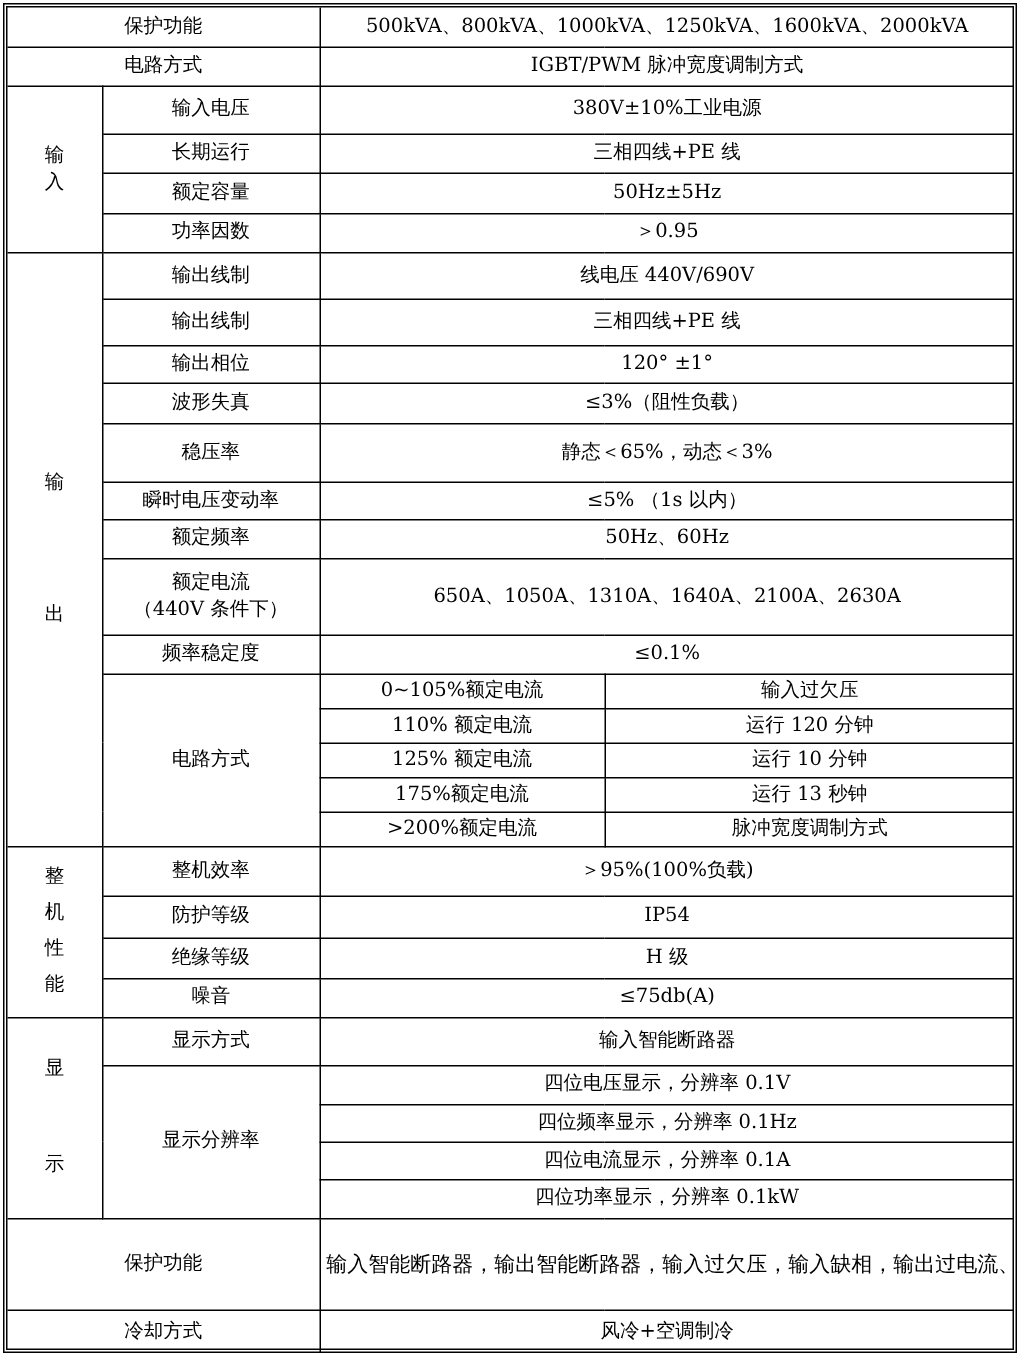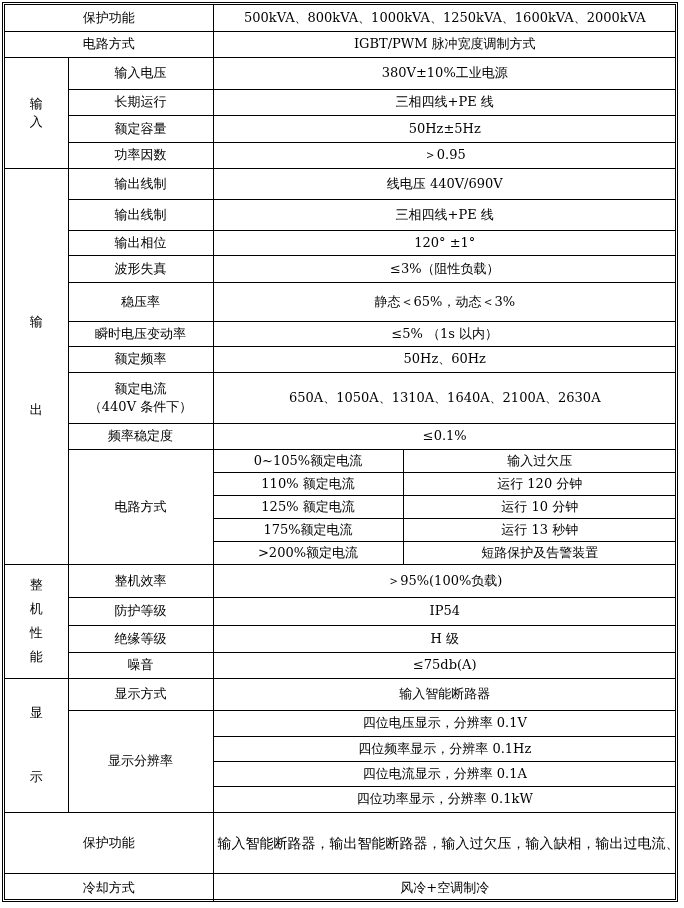--- a/index.html
+++ b/index.html
@@ -125,21 +125,21 @@
     <tr style="height:23px">
       <td>125% 额定电流</td>
       <td class="right-edge">运行 10 分钟</td>
     </tr>
     <tr style="height:23px">
       <td>175%额定电流</td>
       <td class="right-edge">运行 13 秒钟</td>
     </tr>
     <tr style="height:23px">
       <td>&gt;200%额定电流</td>
-      <td class="right-edge">短路保护及告警装置</td>
+      <td class="right-edge">脉冲宽度调制方式</td>
     </tr>
 
     <tr style="height:33px">
       <td class="left-edge group" rowspan="4">
         <span style="margin-bottom:6px">整</span>
         <span style="margin-bottom:6px">机</span>
         <span style="margin-bottom:6px">性</span>
         <span>能</span>
       </td>
       <td>整机效率</td>

